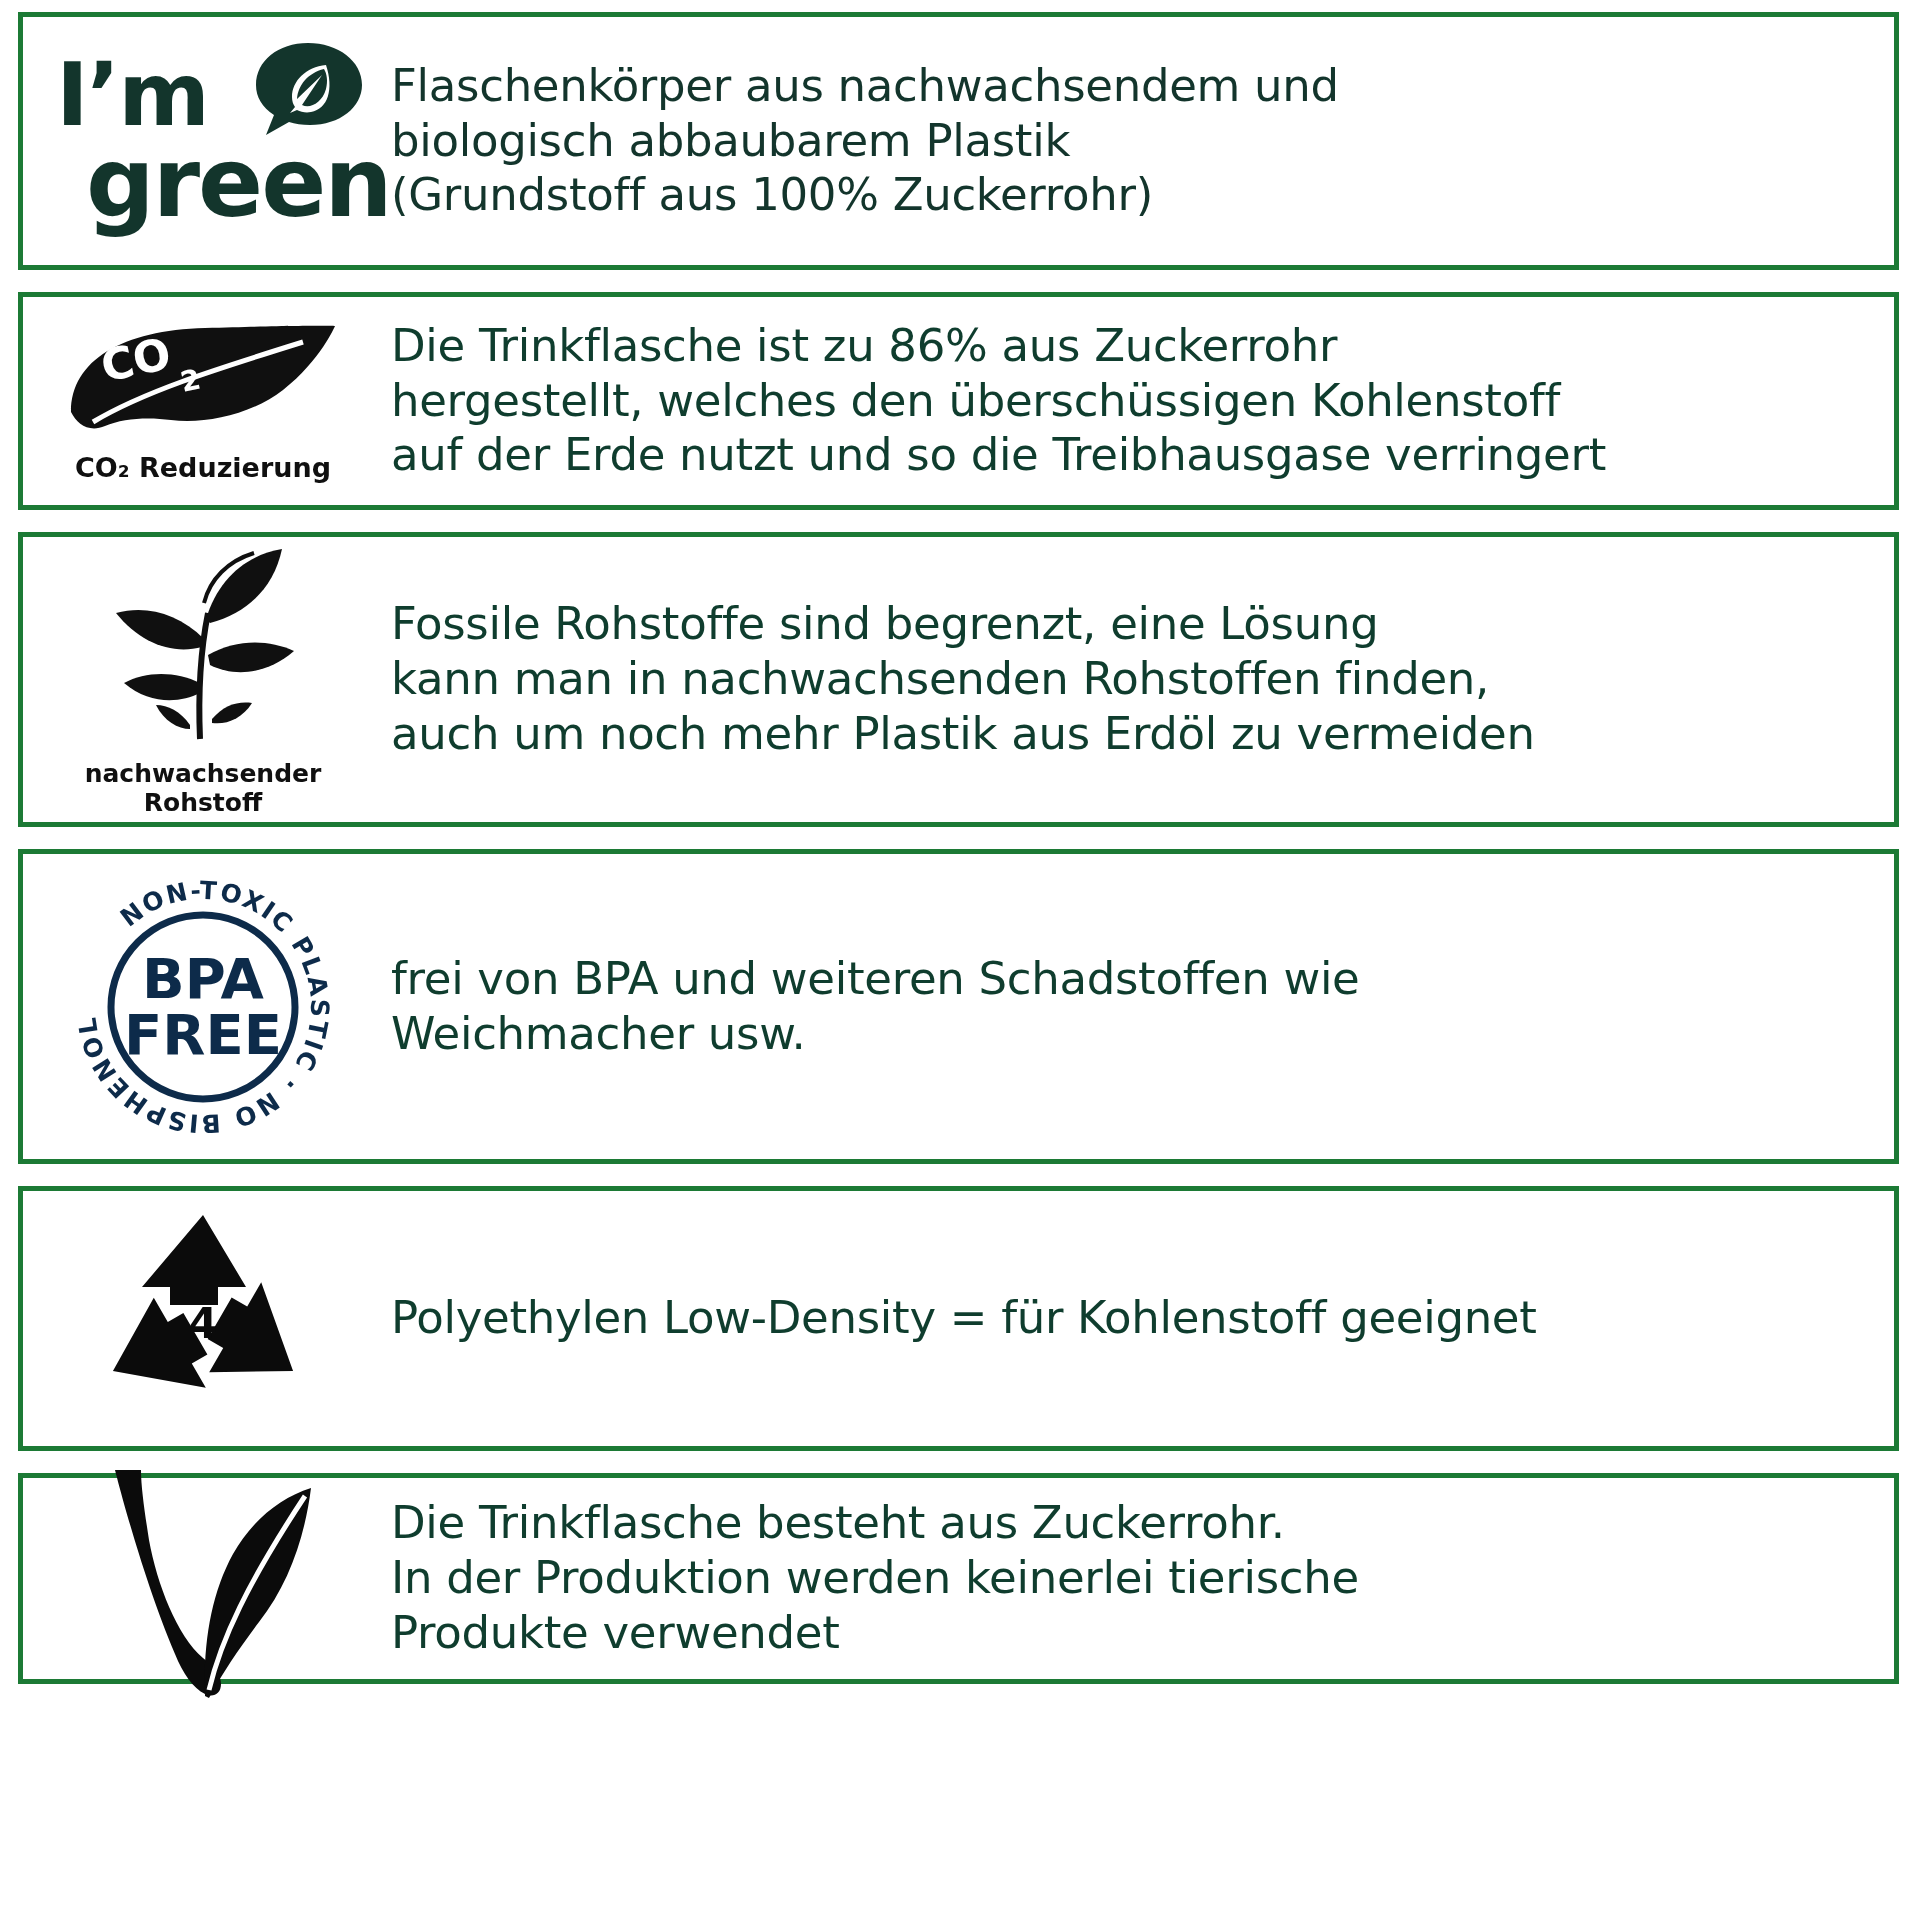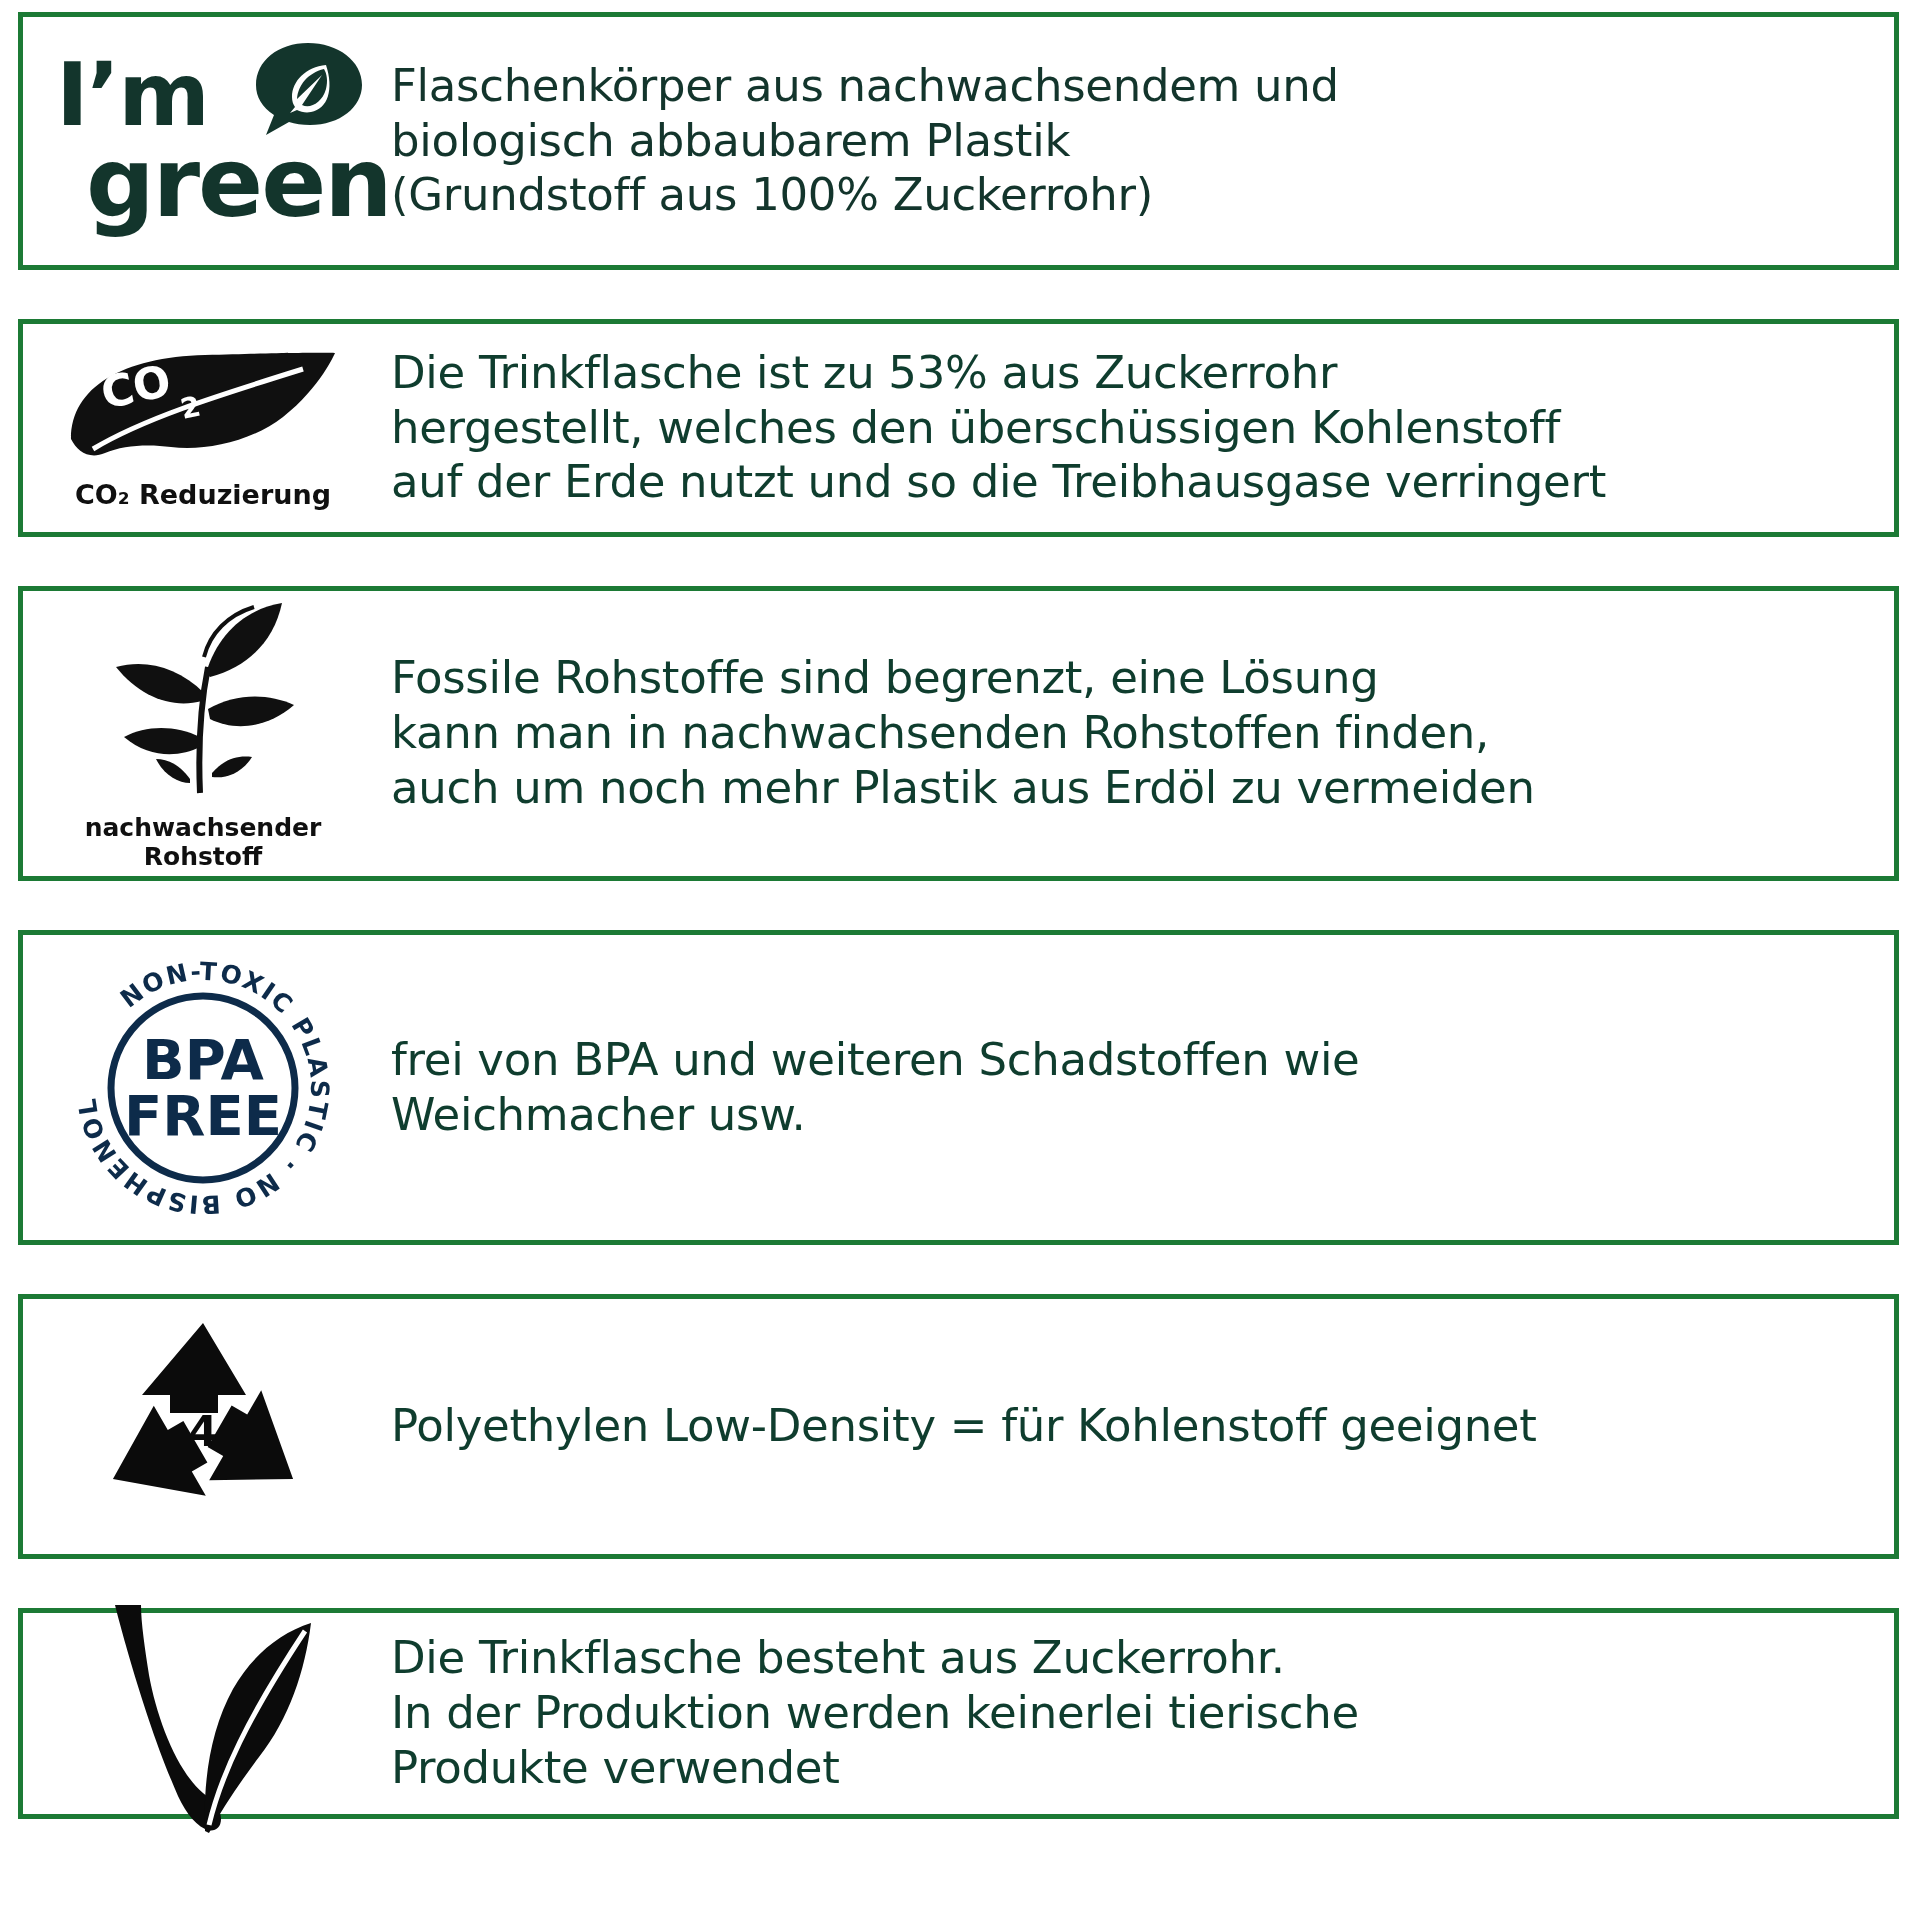--- a/index.html
+++ b/index.html
@@ -14,21 +14,20 @@
     overflow: hidden;
   }
   .sheet {
     width: 1917px;
     height: 1917px;
     box-sizing: border-box;
     padding: 12px 18px 12px 18px;
     display: flex;
     flex-direction: column;
     justify-content: flex-start;
-    gap: 27px;
   }
   .feature-row {
     box-sizing: border-box;
     border: 5px solid #1c7a35;
     display: flex;
     align-items: center;
     margin-bottom: 22px;
     background: #ffffff;
   }
   .icon-cell {
@@ -191,21 +190,21 @@
         <svg width="300" height="128" viewBox="0 0 300 128">
           <path d="M18 92 C18 40 70 10 152 8 C258 5 282 6 282 6 C282 6 268 40 230 70 C196 96 150 104 118 100 C96 97 70 98 52 106 C36 113 24 104 18 92 Z" fill="#101010"></path>
           <path d="M40 102 C90 72 160 50 250 22" stroke="#ffffff" stroke-width="5" fill="none"></path>
           <text x="52" y="62" font-family="DejaVu Sans, sans-serif" font-weight="bold" font-size="44" fill="#ffffff" transform="rotate(-12 52 62)">CO</text>
           <text x="130" y="72" font-family="DejaVu Sans, sans-serif" font-weight="bold" font-size="28" fill="#ffffff" transform="rotate(-12 130 72)">2</text>
         </svg>
         <div class="caption">CO₂ Reduzierung</div>
       </div>
     </div>
     <div class="text-cell">
-      <p>Die Trinkflasche ist zu 53% aus Zuckerrohr
+      <p>Die Trinkflasche ist zu 86% aus Zuckerrohr
 hergestellt, welches den überschüssigen Kohlenstoff
 auf der Erde nutzt und so die Treibhausgase verringert</p>
     </div>
   </div>
 
   <div class="feature-row row-3">
     <div class="icon-cell">
       <div class="plant">
         <svg width="270" height="200" viewBox="0 0 270 200">
           <path d="M132 196 C130 150 132 110 140 70" stroke="#101010" stroke-width="6" fill="none"></path>

